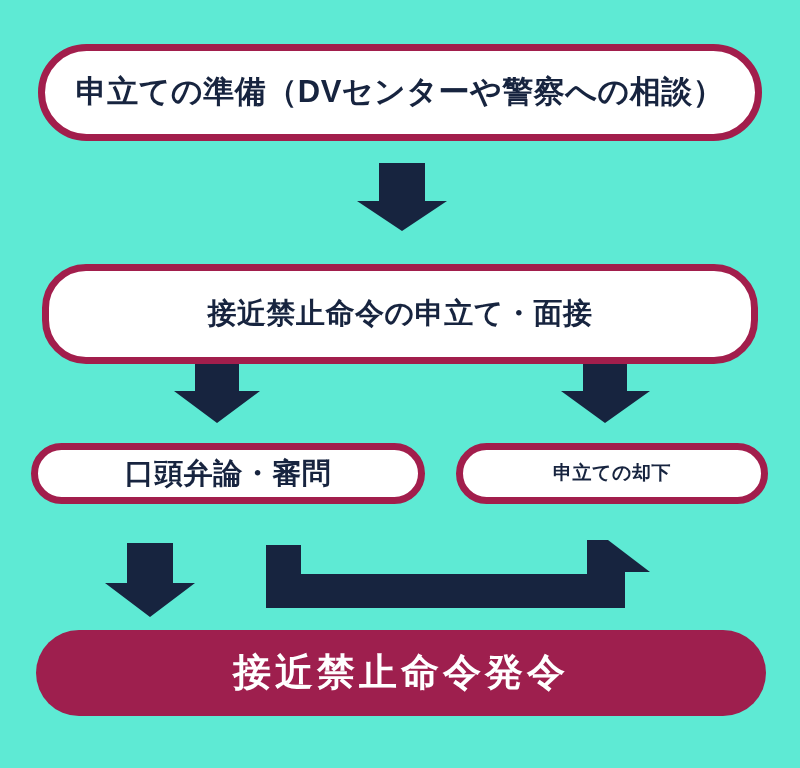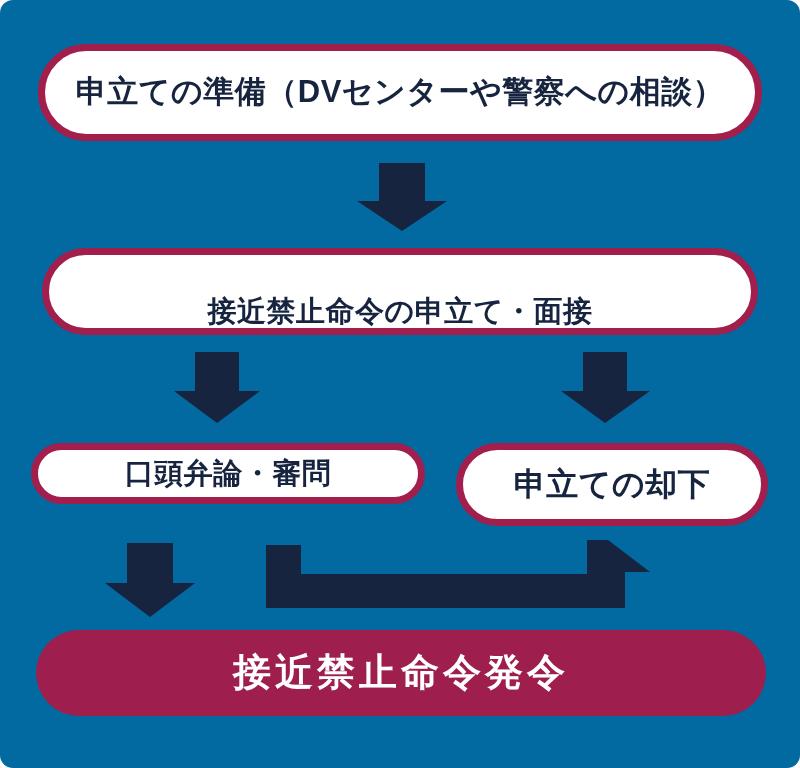--- a/index.html
+++ b/index.html
@@ -8,23 +8,22 @@
     padding: 0;
     background: #ffffff;
   }
   body {
     font-family: "Liberation Sans", "DejaVu Sans", sans-serif;
   }
   #flowchart {
     position: relative;
     width: 800px;
     height: 768px;
-    background: #0369a1;
+    background: #5eead4;
     overflow: hidden;
-    border-radius: 13px;
   }
 
   
   .node {
     position: absolute;
     box-sizing: border-box;
     display: flex;
     align-items: center;
     justify-content: center;
     text-align: center;
@@ -46,37 +45,36 @@
     font-family: Liberation Serif, serif;
   }
 
   #node-prepare {
     left: 38px;  top: 44px;
     width: 724px; height: 97px;
     border-radius: 49px;
     font-size: 31px;
   }
   #node-petition {
-    left: 42px;  top: 248px;
-    width: 716px; height: 87px;
+    left: 42px;  top: 264px;
+    width: 716px; height: 100px;
     border-radius: 44px;
     font-size: 29px;
-    align-items: flex-end;
   }
   #node-hearing {
     left: 31px;  top: 443px;
     width: 394px; height: 61px;
     border-radius: 42px;
     font-size: 29px;
   }
   #node-dismissal {
     left: 456px; top: 443px;
-    width: 312px; height: 83px;
+    width: 312px; height: 61px;
     border-radius: 42px;
-    font-size: 32px;
+    font-size: 19px;
   }
   #node-order {
     left: 36px;  top: 630px;
     width: 730px; height: 86px;
     border-radius: 43px;
     font-size: 38px;
     letter-spacing: 4px;
   }
 
   

